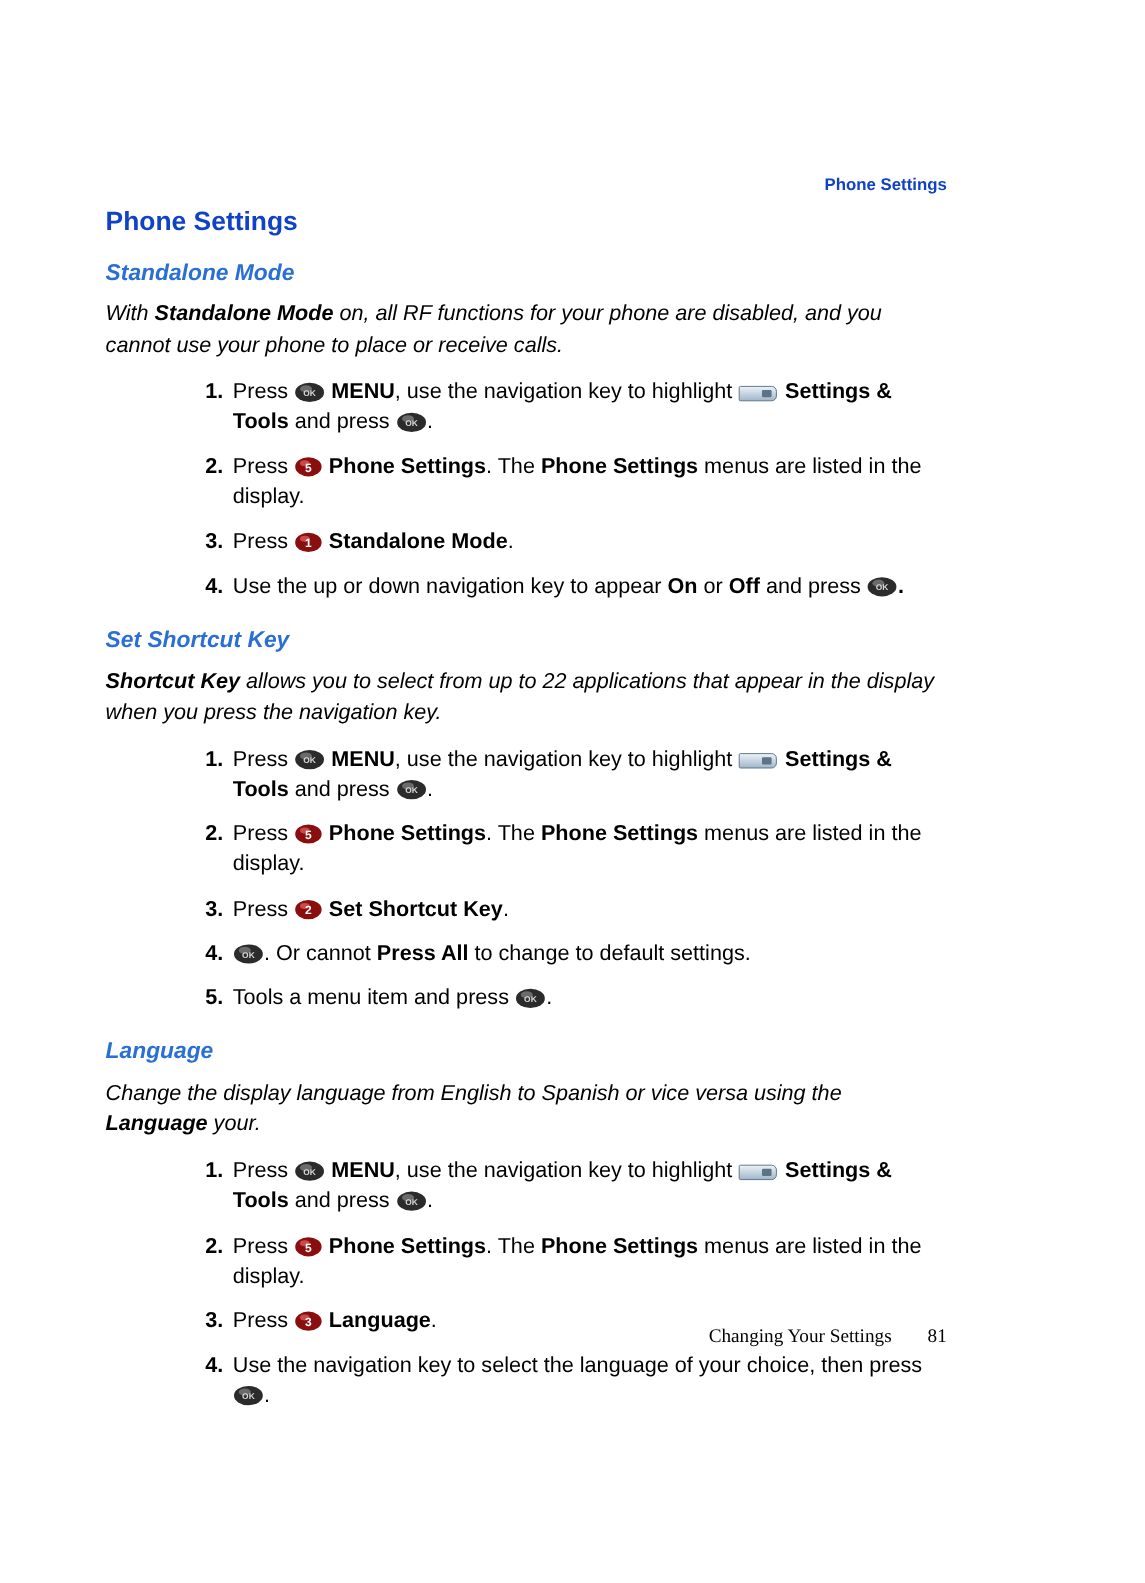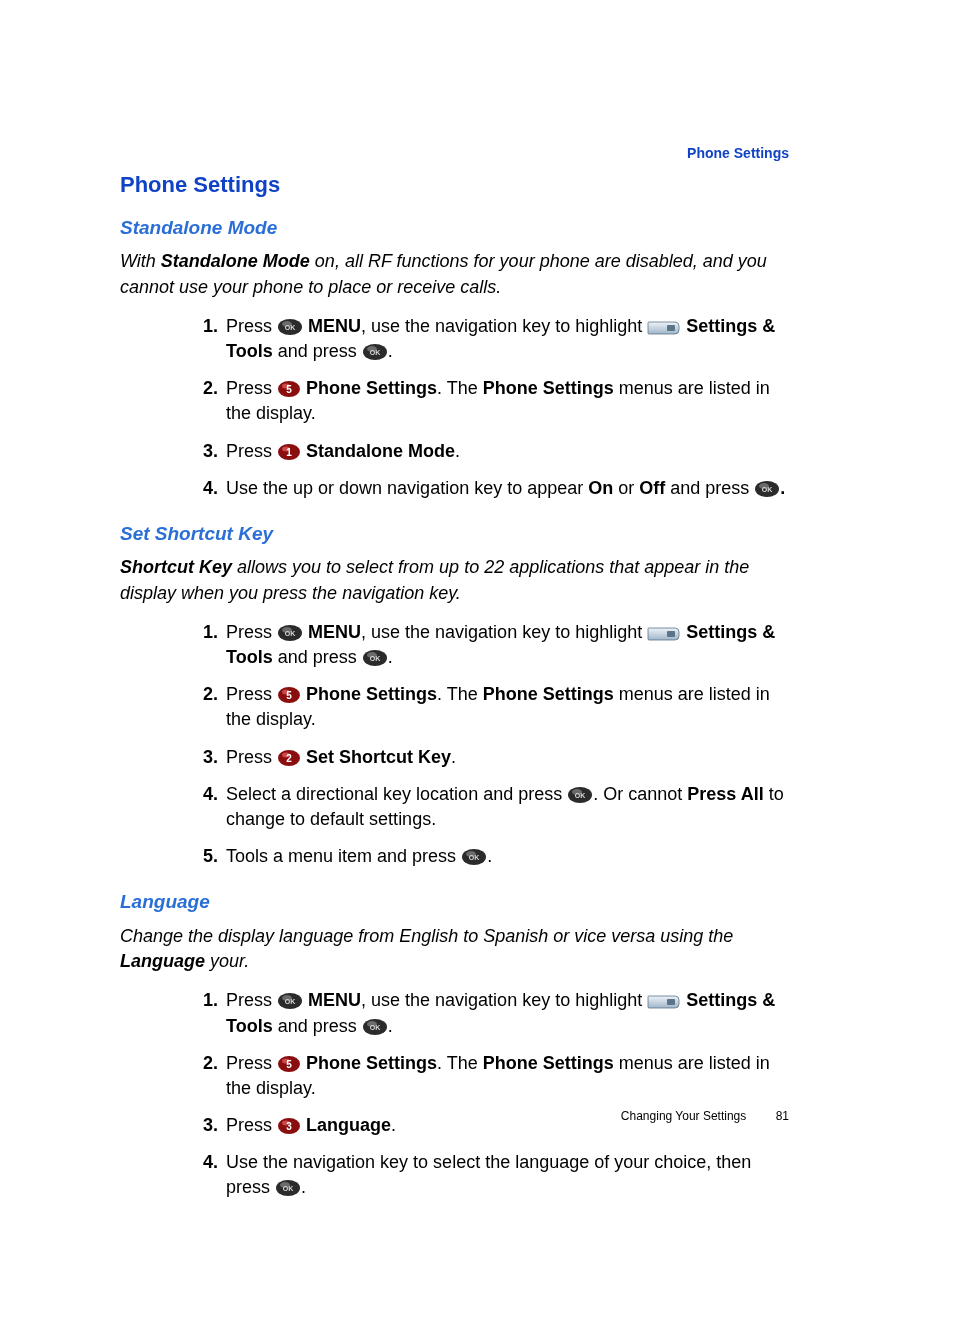--- a/index.html
+++ b/index.html
@@ -10,21 +10,21 @@
     font-family: Arial, Helvetica, sans-serif;
     color: #000;
     font-size: 18px;
     line-height: 1.4;
   }
   .page {
     position: relative;
     width: 954px;
     min-height: 1319px;
     box-sizing: border-box;
-    padding: 140px 165px 0 120px;
+    padding: 140px 165px 0 88px;
   }
   .header-tag {
     position: absolute;
     top: 144px;
     right: 165px;
     color: #1042c6;
     font-weight: bold;
     font-size: 14px;
   }
   .h1 {
@@ -88,21 +88,22 @@
     vertical-align: -5px;
     width: 34px;
     height: 18px;
   }
   .soft-key svg { display:block; }
 
   .footer {
     position: absolute;
     right: 165px;
     bottom: 194px;
-    font-size: 12px;
+    font-size: 16px;
+    font-family: Liberation Serif, serif;
   }
   .footer .pg {
     display: inline-block;
     margin-left: 26px;
   }
 </style>
 </head>
 <body>
 
 <div class="page">
@@ -213,21 +214,20 @@
       <span>Press </span>
       <span class="num-key"><svg viewBox="0 0 24 18">
             <ellipse cx="12" cy="9" rx="11" ry="8" fill="#8a0e0e"></ellipse>
             <ellipse cx="9" cy="6" rx="4" ry="2.5" fill="#c94a4a"></ellipse>
             <text x="12" y="13" text-anchor="middle" font-size="10" fill="#fff" font-family="Arial" font-weight="bold">2</text>
           </svg></span>
       <b>Set Shortcut Key</b><span>.</span>
     </li>
     <li>
       <span class="num">4.</span>
-      <span>Select a directional key location and press </span>
       <span class="ok-icon"><svg viewBox="0 0 26 18">
             <ellipse cx="13" cy="9" rx="12" ry="8" fill="#2b2b2b"></ellipse>
             <ellipse cx="10" cy="6" rx="5" ry="3" fill="#6b6b6b"></ellipse>
             <text x="13" y="12" text-anchor="middle" font-size="7" fill="#d8d8d8" font-family="Arial" font-weight="bold">OK</text>
           </svg></span><span>. Or cannot </span><b>Press All</b><span> to change to default settings.</span>
     </li>
     <li>
       <span class="num">5.</span>
       <span>Tools a menu item and press </span>
       <span class="ok-icon"><svg viewBox="0 0 26 18">

